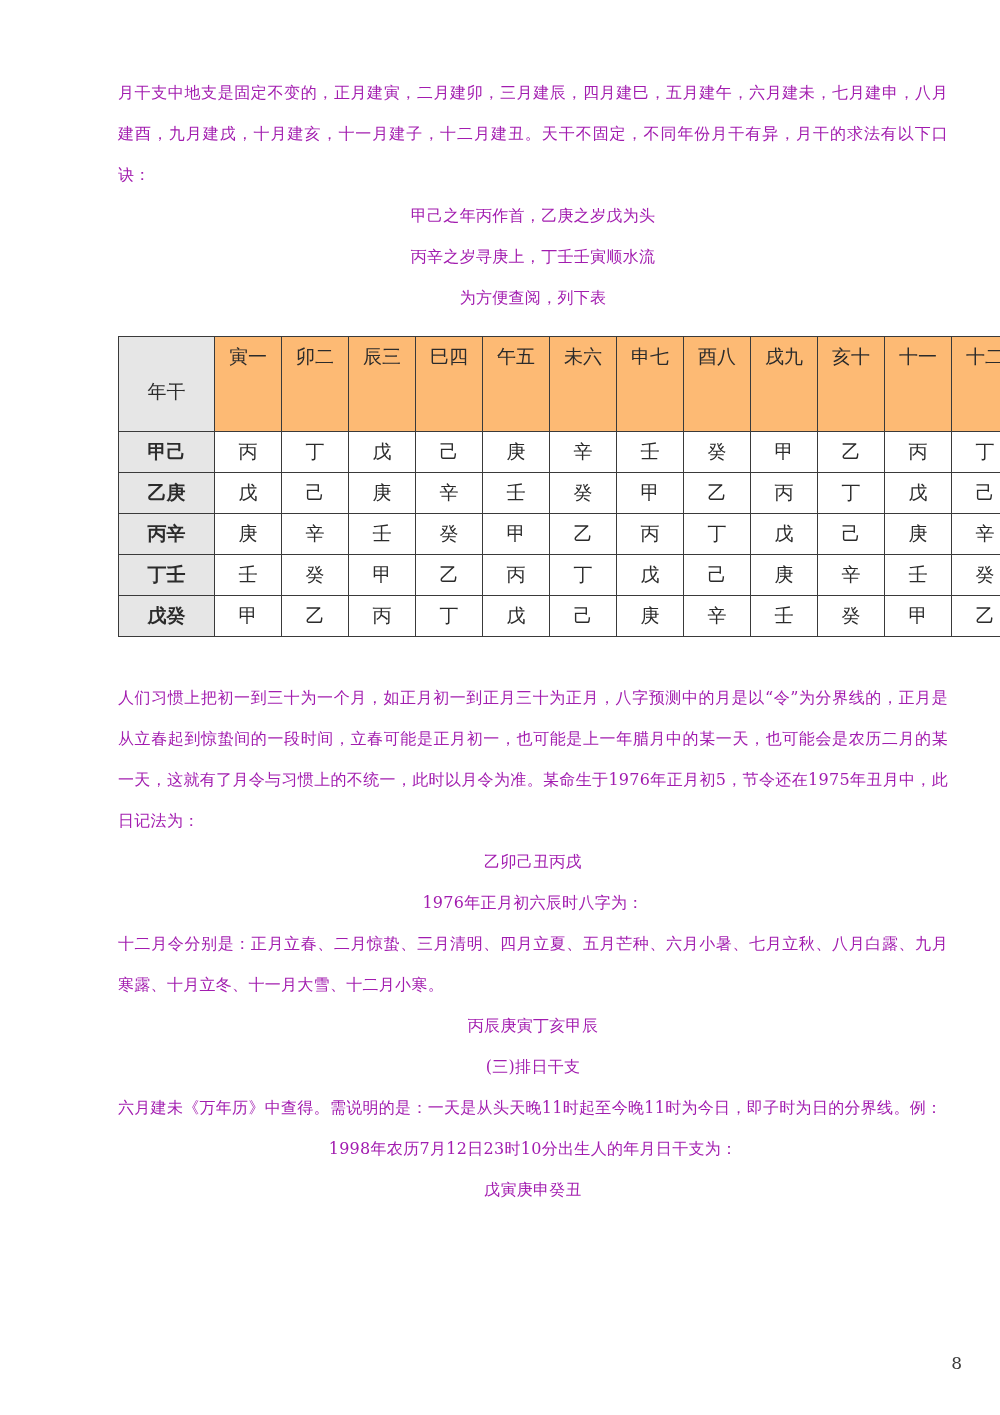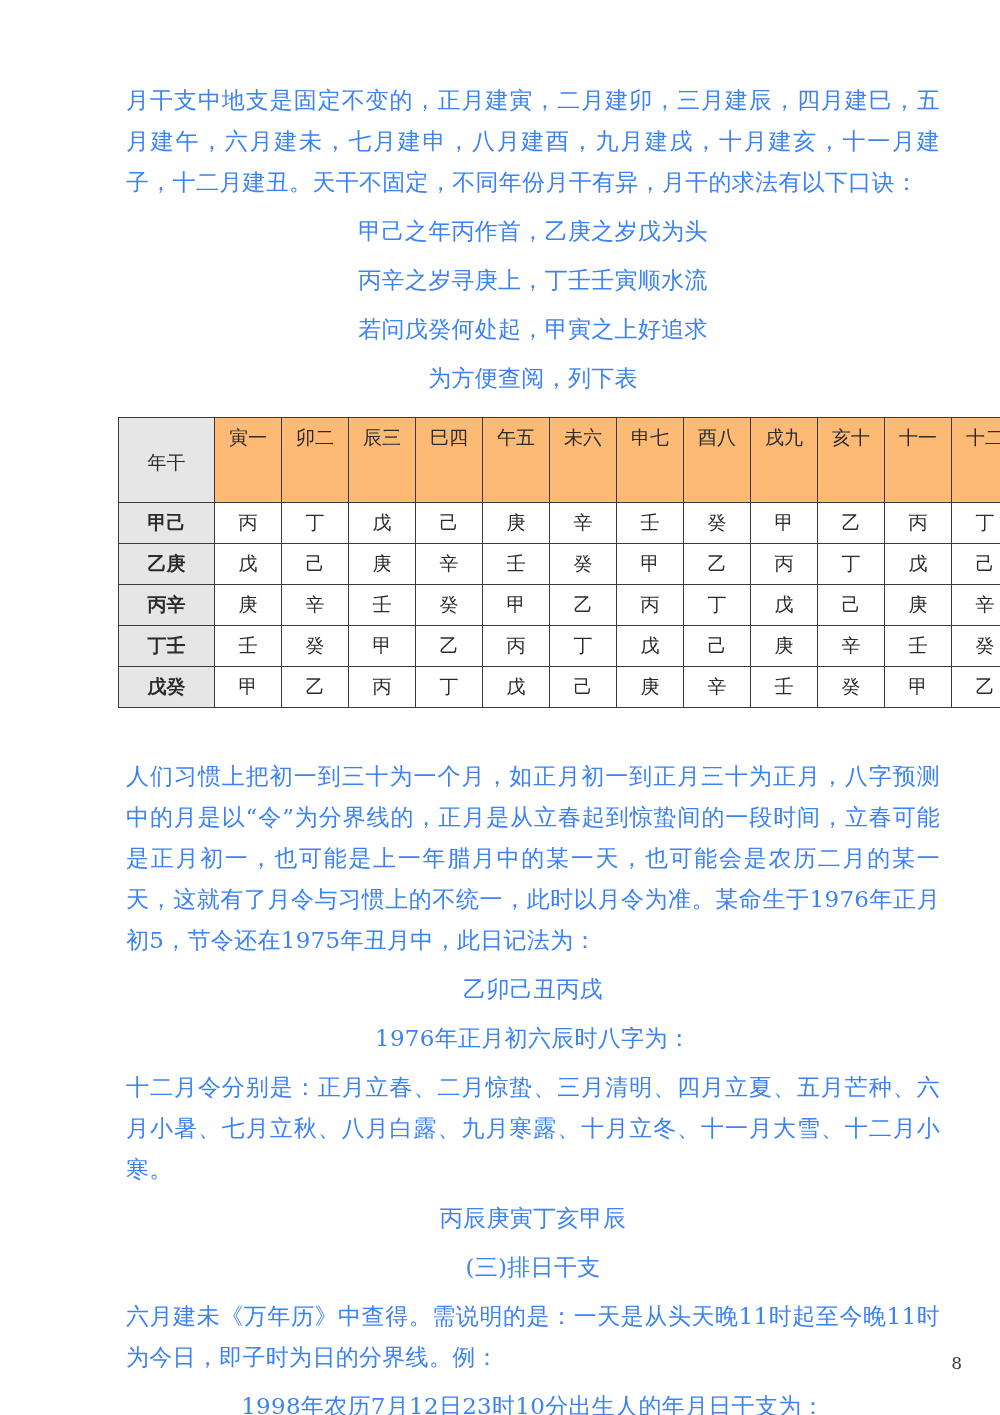--- a/index.html
+++ b/index.html
@@ -23,27 +23,27 @@
     height: 1415px;
     background: #fff;
   }
   .content {
     position: absolute;
     left: 118px;
     top: 72px;
     width: 830px;
   }
   .para {
-    font-size: 23px;
+    font-size: 16px;
     line-height: 41px;
     text-align: justify;
     text-justify: inter-ideograph;
-    margin: 8px;
+    margin: 0;
     letter-spacing: 0.3px;
-    color: #3b82f6;
+    color: #a21caf;
   }
   .para.block { text-align: center; }
   .spacer-md { height: 30px; }
   .spacer-lg { height: 52px; }
 
   
   .table-wrap {
     margin-top: 18px;
     margin-bottom: 10px;
   }
@@ -68,21 +68,21 @@
     background: #fdba74;
     height: 80px;
     vertical-align: top;
     padding-top: 4px;
     line-height: 30px;
     word-break: break-all;
   }
   table.ganzhi tr.head td.corner {
     background: #e6e6e6;
     vertical-align: middle;
-    padding-top: 4px;
+    padding-top: 14px;
   }
   table.ganzhi td.rowhead {
     background: #e6e6e6;
     font-weight: bold;
   }
   col.c0 { width: 96px; }
   col.cx { width: 67px; }
 
   .page-number {
     position: absolute;
@@ -96,21 +96,20 @@
 </head>
 <body>
 
 <div class="page">
   <div class="content">
 
     <p class="para">月干支中地支是固定不变的，正月建寅，二月建卯，三月建辰，四月建巳，五月建午，六月建未，七月建申，八月建酉，九月建戌，十月建亥，十一月建子，十二月建丑。天干不固定，不同年份月干有异，月干的求法有以下口诀：</p>
 
     <p class="para block">甲己之年丙作首，乙庚之岁戊为头</p>
     <p class="para block">丙辛之岁寻庚上，丁壬壬寅顺水流</p>
-    <p class="para block">若问戊癸何处起，甲寅之上好追求</p>
     <p class="para block">为方便查阅，列下表</p>
 
     <div class="table-wrap">
       <table class="ganzhi">
         <colgroup>
           <col class="c0">
             <col class="cx">
             <col class="cx">
             <col class="cx">
             <col class="cx">

